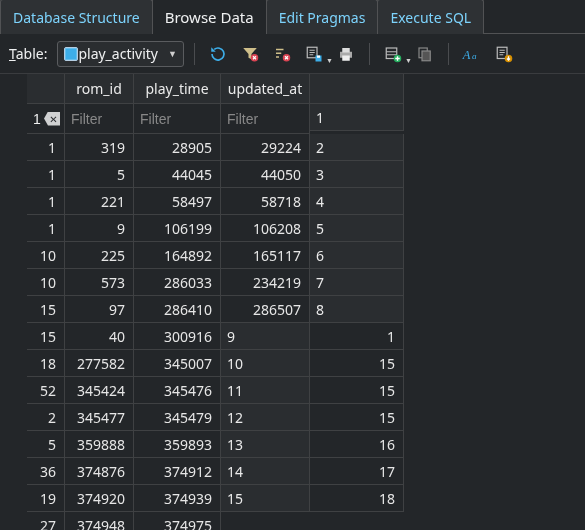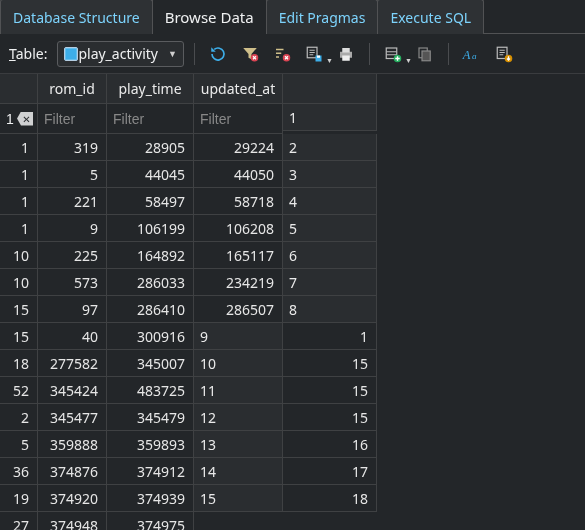--- a/index.html
+++ b/index.html
@@ -84,20 +84,21 @@
     position: absolute;
     right: -6px;
     bottom: 2px;
   }
   .tbtn svg { display: block; }
   
   .grid-wrap {
     position: relative;
     height: calc(100% - 74px);
     overflow: hidden;
+    padding-left: 27px;
   }
   .grid { display: grid; grid-template-columns: 38px 69px 87px 89px 94px; }
   .hd, .filt, .rowhd, .cell {
     border-right: 1px solid #3f4143;
     border-bottom: 1px solid #3f4143;
     display: flex;
     align-items: center;
   }
   .hd {
     height: 30px;
@@ -302,21 +303,21 @@
       <div class="cell">300916</div>
       <div class="rowhd">9</div>
       <div class="cell">1</div>
       <div class="cell">18</div>
       <div class="cell">277582</div>
       <div class="cell">345007</div>
       <div class="rowhd">10</div>
       <div class="cell">15</div>
       <div class="cell">52</div>
       <div class="cell">345424</div>
-      <div class="cell">483725</div>
+      <div class="cell">345476</div>
       <div class="rowhd">11</div>
       <div class="cell">15</div>
       <div class="cell">2</div>
       <div class="cell">345477</div>
       <div class="cell">345479</div>
       <div class="rowhd">12</div>
       <div class="cell">15</div>
       <div class="cell">5</div>
       <div class="cell">359888</div>
       <div class="cell">359893</div>

